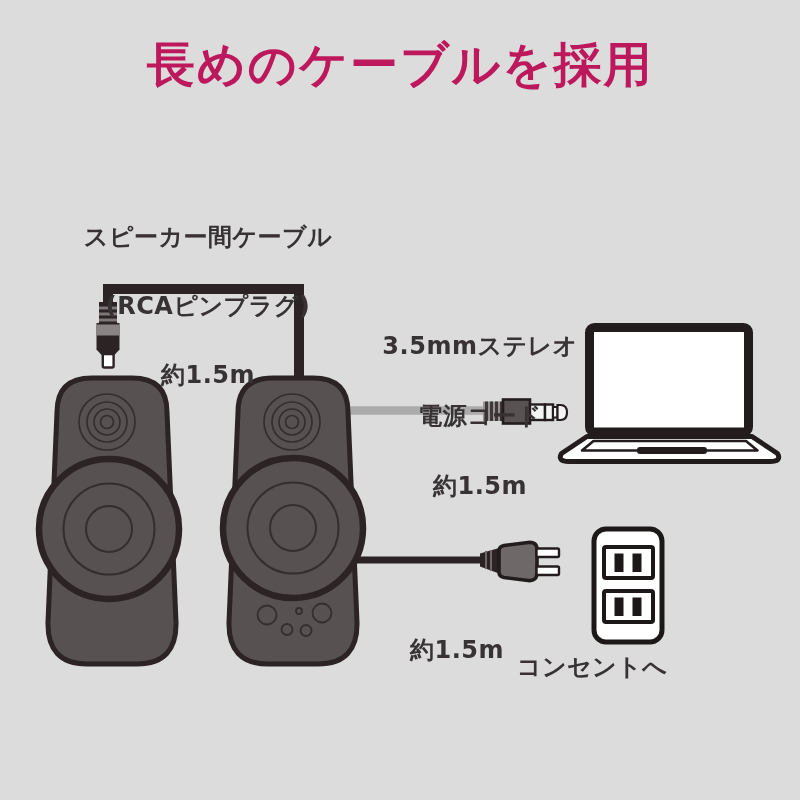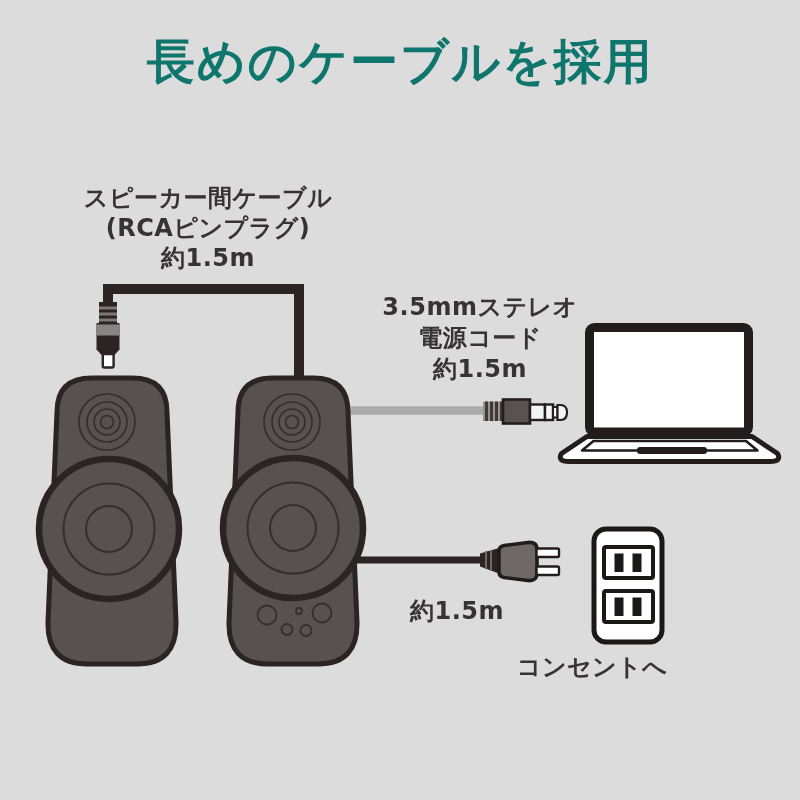--- a/index.html
+++ b/index.html
@@ -7,40 +7,40 @@
     position:relative;
     width:800px;height:800px;
     background:#dcdcdc;
     overflow:hidden;
     font-family:"DejaVu Sans","Liberation Sans",sans-serif;
   }
   .title{
     position:absolute;
     left:400px;top:38px;
     transform:translateX(-50%);
-    font-family:Liberation Mono, monospace;
+    font-family:Liberation Serif, serif;
     font-weight:bold;
     font-size:48px;
     line-height:54px;
     letter-spacing:2px;
-    color:#0f766e;
+    color:#be185d;
     white-space:nowrap;
   }
   .label{
     position:absolute;
     transform:translateX(-50%);
     text-align:center;
     font-weight:bold;
     font-size:24px;
     line-height:30px;
     letter-spacing:0.5px;
     color:#373233;
     white-space:nowrap;
   }
-  .label .line{display:block;}
+  .label .line{display:block;margin-top:39px;}
   #label-speaker-cable{left:208px;top:183px;}
   #label-stereo-plug{left:480px;top:292px;line-height:31px;}
   #label-to-pc{left:670px;top:295px;}
   #label-power-cord{left:457px;top:596px;line-height:31px;}
   #label-to-outlet{left:592px;top:652px;}
   svg{position:absolute;left:0;top:0;}
 </style>
 </head>
 <body>
 

